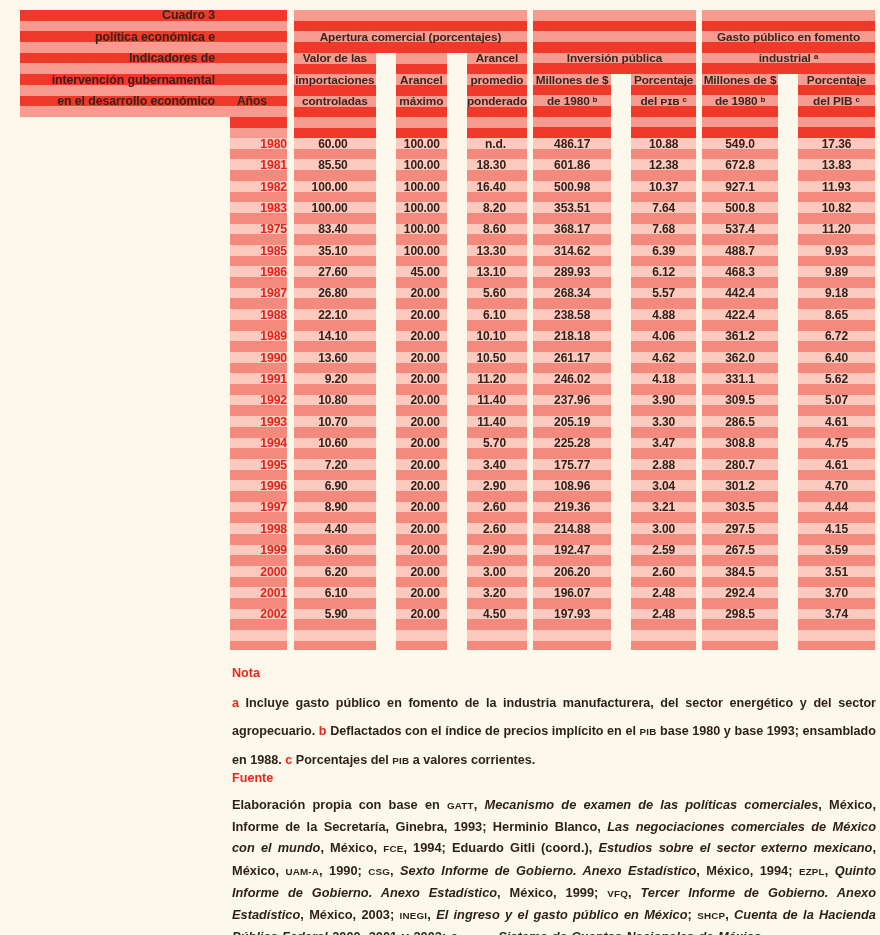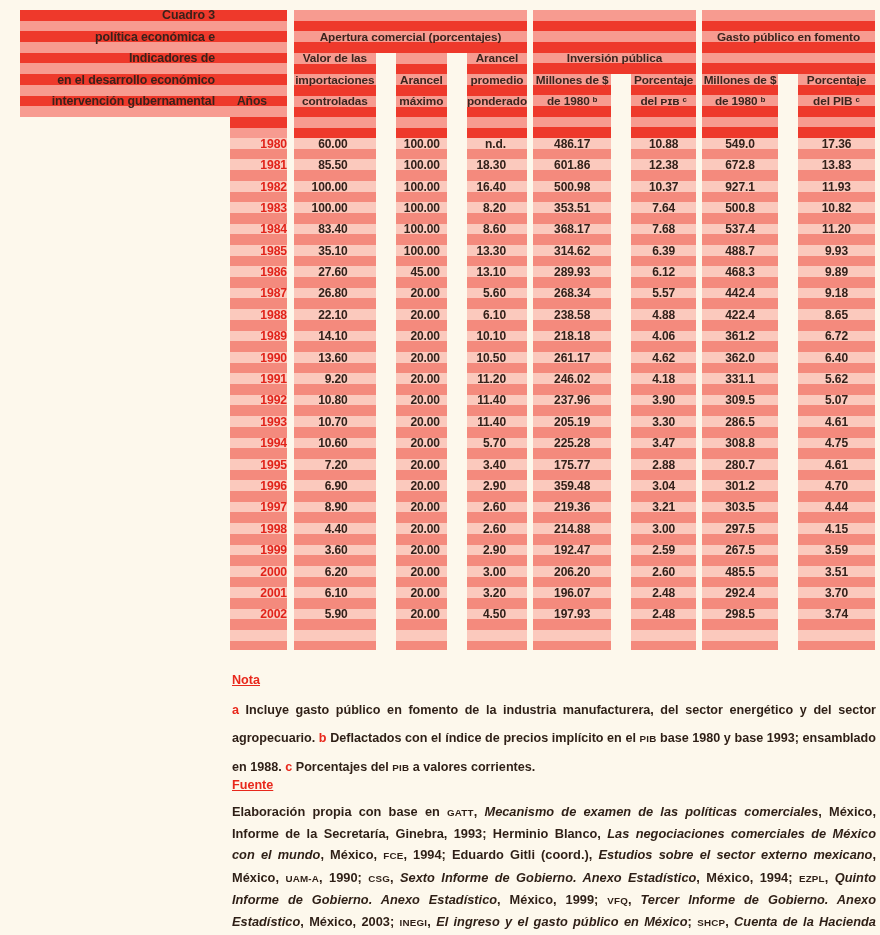--- a/index.html
+++ b/index.html
@@ -41,56 +41,56 @@
   .year-cell{color:#e1231a;justify-content:flex-end;font-size:12.2px;}
   .zr28 .cell{justify-content:flex-end;padding-right:28px;}
   .zr7  .cell{justify-content:flex-end;padding-right:7px;}
   .zr21 .cell{justify-content:flex-end;padding-right:21px;}
   .zc   .cell{justify-content:center;}
 
   
   .notes-block{position:absolute;left:232px;width:644px;color:#2e1f16;}
   .nb-nota{top:666px;}
   .nb-fuente{top:771px;}
-  .notes-head{color:#e8281c;font-size:12.6px;margin:7px 0 9px 0;text-decoration:underline;}
+  .notes-head{color:#e8281c;font-size:12.6px;margin:0 0 9px 0;}
   .notes-para{font-size:12.6px;text-align:justify;line-height:28px;margin:0;}
   .nb-fuente .notes-para{line-height:21.2px;font-size:12.8px;word-spacing:1px;}
   .seg-n{}
   .seg-i{font-style:italic;}
   .seg-sc{font-size:9.8px;letter-spacing:0.2px;}
   .seg-m{color:#e8281c;}
 </style>
 </head>
 <body>
 
 <div class="page">
 
   <div class="blk title-block vividA">
     <div class="band">Cuadro 3</div>
     <div class="band">política económica e</div>
     <div class="band">Indicadores de</div>
+    <div class="band">intervención gubernamental</div>
     <div class="band">en el desarrollo económico</div>
-    <div class="band">intervención gubernamental</div>
   </div>
 
   <div class="blk anos-col">
     <div class="anos-head vividA">
       <div class="band sp"></div>
         <div class="band sp"></div>
         <div class="band sp"></div>
         <div class="band sp"></div>
       <div class="band">Años</div>
       <div class="band sp"></div>
     </div>
     <div class="data-zone soft">
         <div class="cell year-cell">1980</div>
         <div class="cell year-cell">1981</div>
         <div class="cell year-cell">1982</div>
         <div class="cell year-cell">1983</div>
-        <div class="cell year-cell">1984</div>
+        <div class="cell year-cell">1975</div>
         <div class="cell year-cell">1985</div>
         <div class="cell year-cell">1986</div>
         <div class="cell year-cell">1987</div>
         <div class="cell year-cell">1988</div>
         <div class="cell year-cell">1989</div>
         <div class="cell year-cell">1990</div>
         <div class="cell year-cell">1991</div>
         <div class="cell year-cell">1992</div>
         <div class="cell year-cell">1993</div>
         <div class="cell year-cell">1994</div>
@@ -236,21 +236,21 @@
             <div class="cell">289.93</div>
             <div class="cell">268.34</div>
             <div class="cell">238.58</div>
             <div class="cell">218.18</div>
             <div class="cell">261.17</div>
             <div class="cell">246.02</div>
             <div class="cell">237.96</div>
             <div class="cell">205.19</div>
             <div class="cell">225.28</div>
             <div class="cell">175.77</div>
-            <div class="cell">359.48</div>
+            <div class="cell">108.96</div>
             <div class="cell">219.36</div>
             <div class="cell">214.88</div>
             <div class="cell">192.47</div>
             <div class="cell">206.20</div>
             <div class="cell">196.07</div>
             <div class="cell">197.93</div>
           </div>
       </div>
       <div class="subcol" style="width:71px">
         <div class="subhead3 vividB">
@@ -284,20 +284,21 @@
             <div class="cell">2.48</div>
           </div>
       </div>
     </div>
   </div>
 
   <div class="blk group g-gasto">
     <div class="gband3 vividB">
       <div class="band sp"></div>
       <div class="band">Gasto público en fomento</div>
+      <div class="band">industrial ᵃ</div>
     </div>
     <div class="subcols">
       <div class="subcol" style="width:83px">
         <div class="subhead3 vividB">
           <div class="band">Millones de $</div>
           <div class="band">de 1980 ᵇ</div>
           <div class="band sp"></div>
         </div>
         <div class="data-zone soft zc">
             <div class="cell">549.0</div>
@@ -313,21 +314,21 @@
             <div class="cell">362.0</div>
             <div class="cell">331.1</div>
             <div class="cell">309.5</div>
             <div class="cell">286.5</div>
             <div class="cell">308.8</div>
             <div class="cell">280.7</div>
             <div class="cell">301.2</div>
             <div class="cell">303.5</div>
             <div class="cell">297.5</div>
             <div class="cell">267.5</div>
-            <div class="cell">485.5</div>
+            <div class="cell">384.5</div>
             <div class="cell">292.4</div>
             <div class="cell">298.5</div>
           </div>
       </div>
       <div class="subcol" style="width:84px">
         <div class="subhead3 vividB">
           <div class="band">Porcentaje</div>
           <div class="band">del PIB ᶜ</div>
           <div class="band sp"></div>
         </div>

